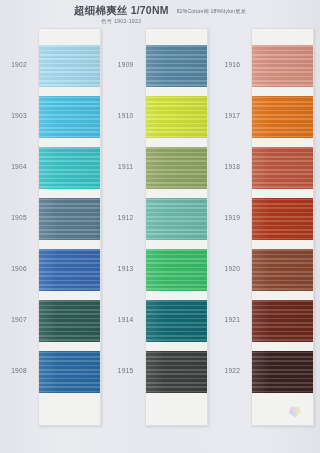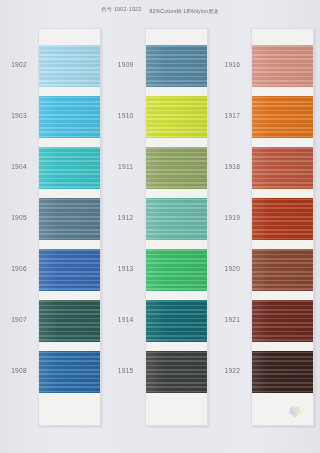--- a/index.html
+++ b/index.html
@@ -89,20 +89,21 @@
   }
 </style>
 </head>
 <body>
 
 <div class="page-sheen"></div>
 
 <div class="header">
   <div class="title-row">
     <div class="title-block">
+      <div class="title">超细棉爽丝 1/70NM</div>
       <div class="subtitle">色号 1902-1922</div>
     </div>
     <div class="composition">82%Cotton棉 18%Nylon尼龙</div>
   </div>
 </div>
 
 <div class="columns" id="columns">
     <div class="column">
       <div class="labels">
         <div class="label" style="top: 33px;">1902</div>

